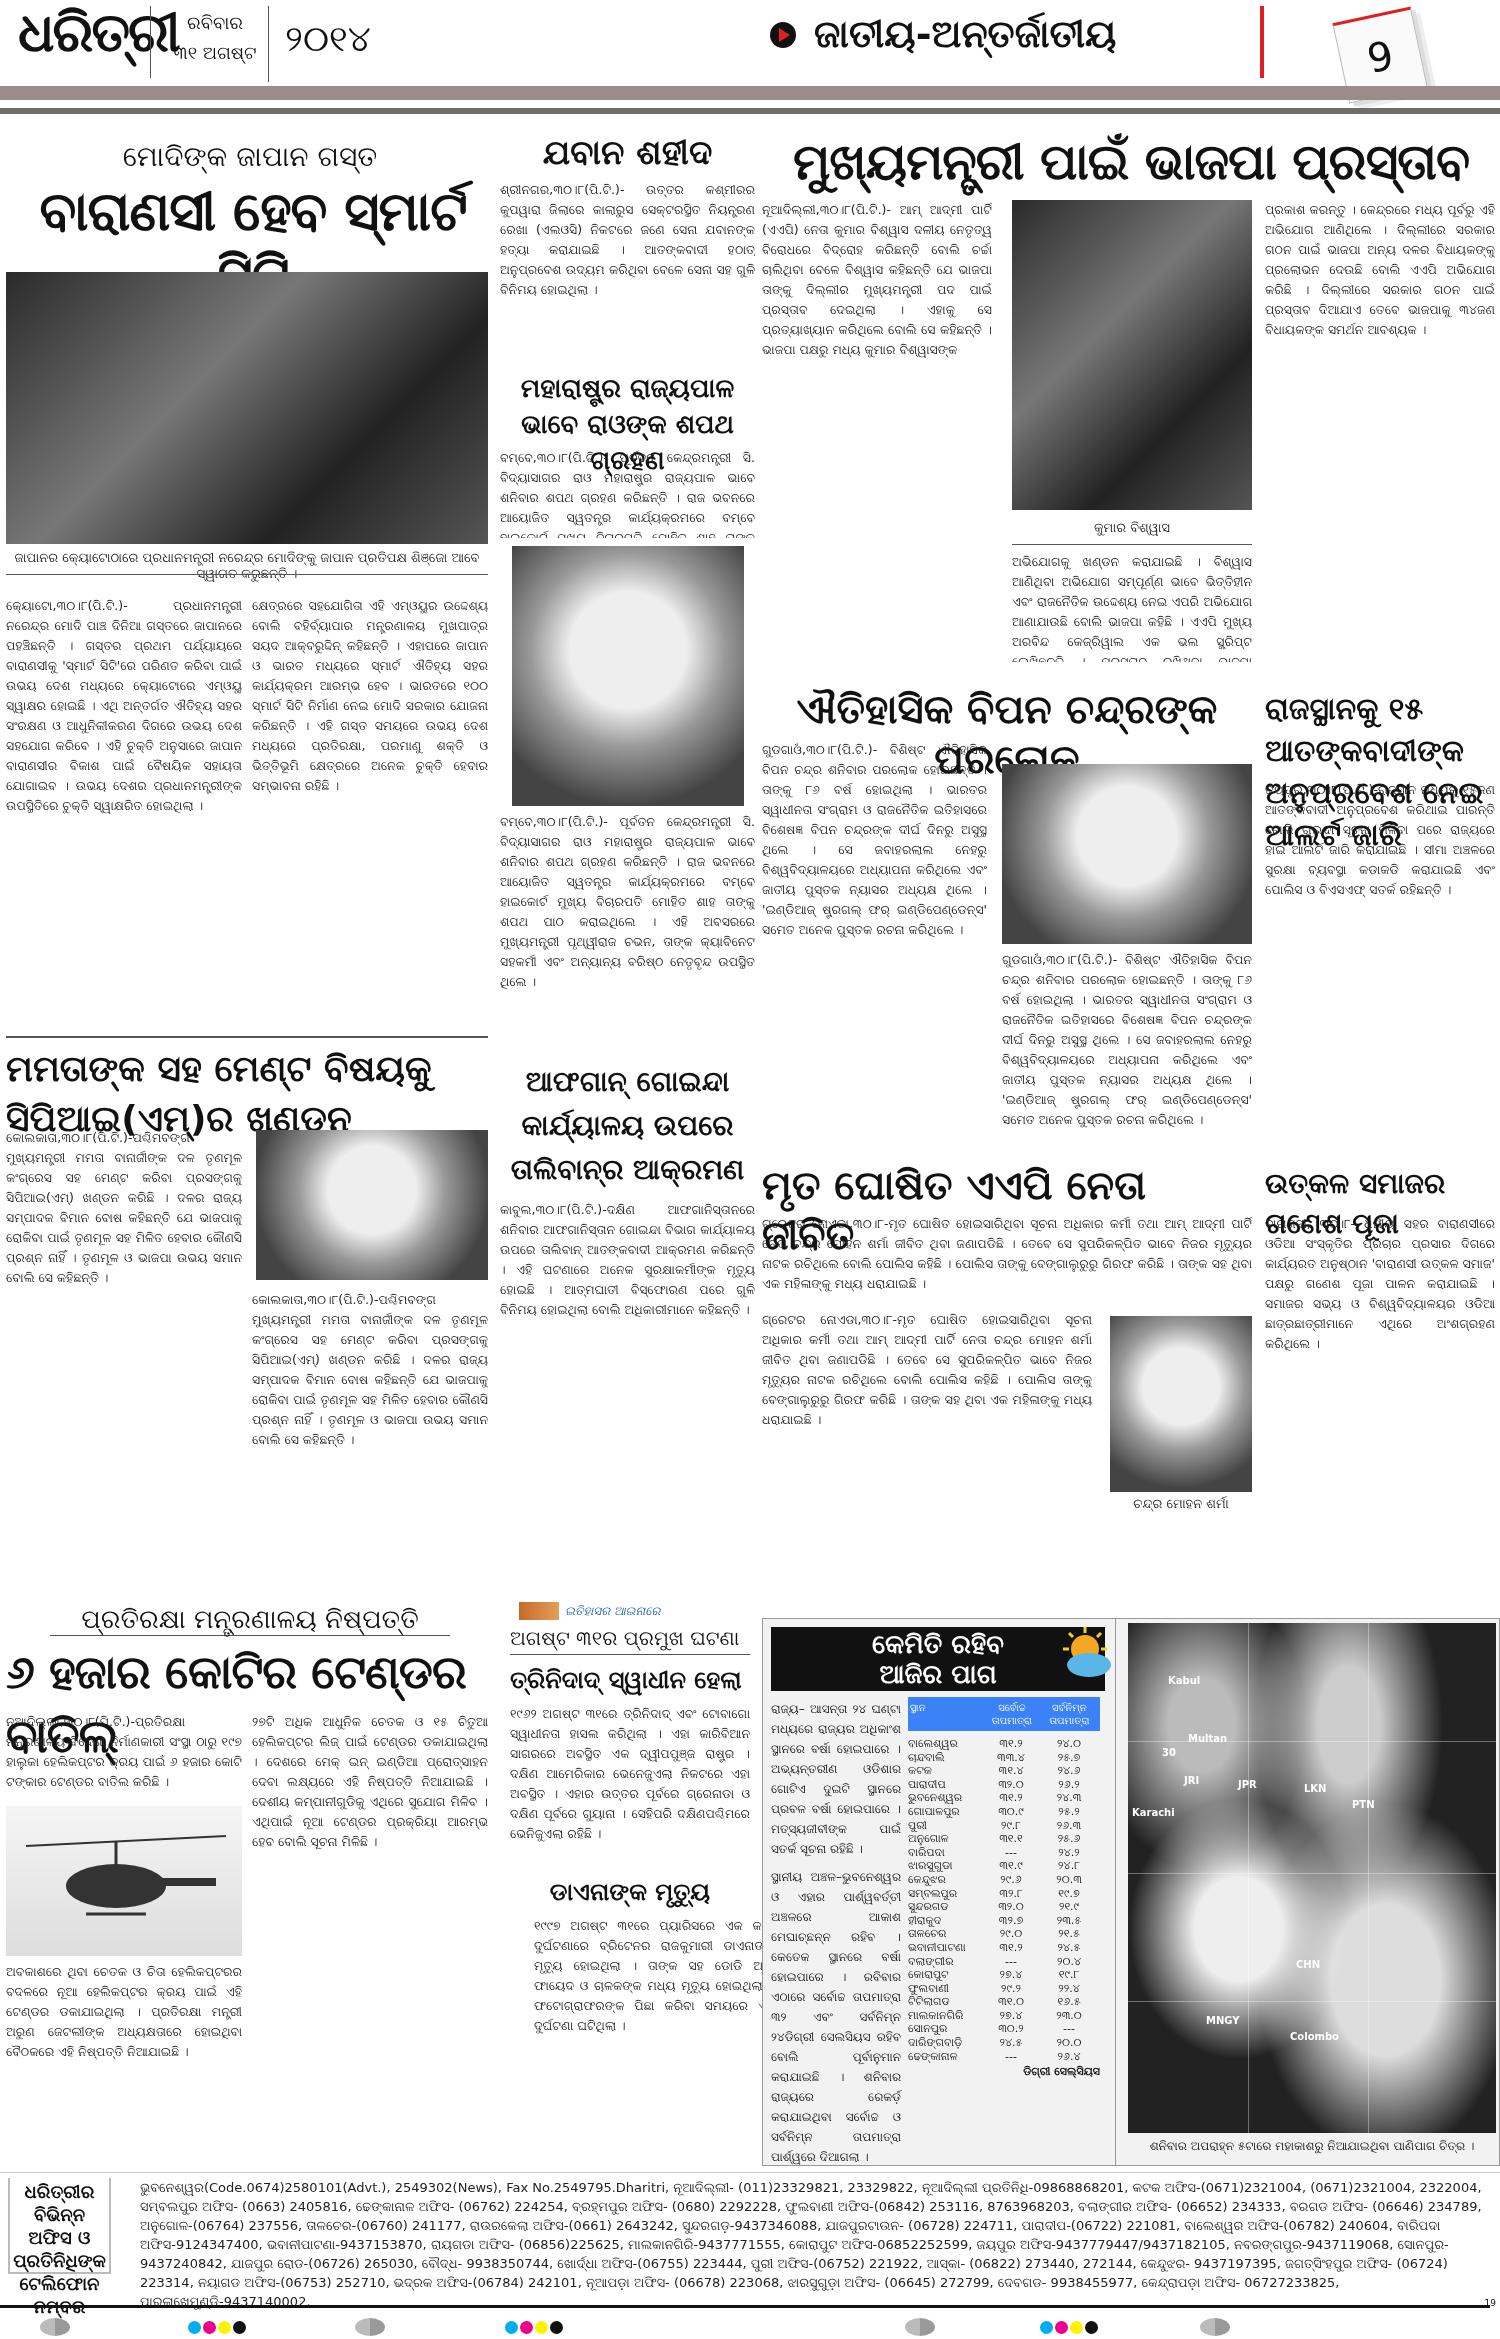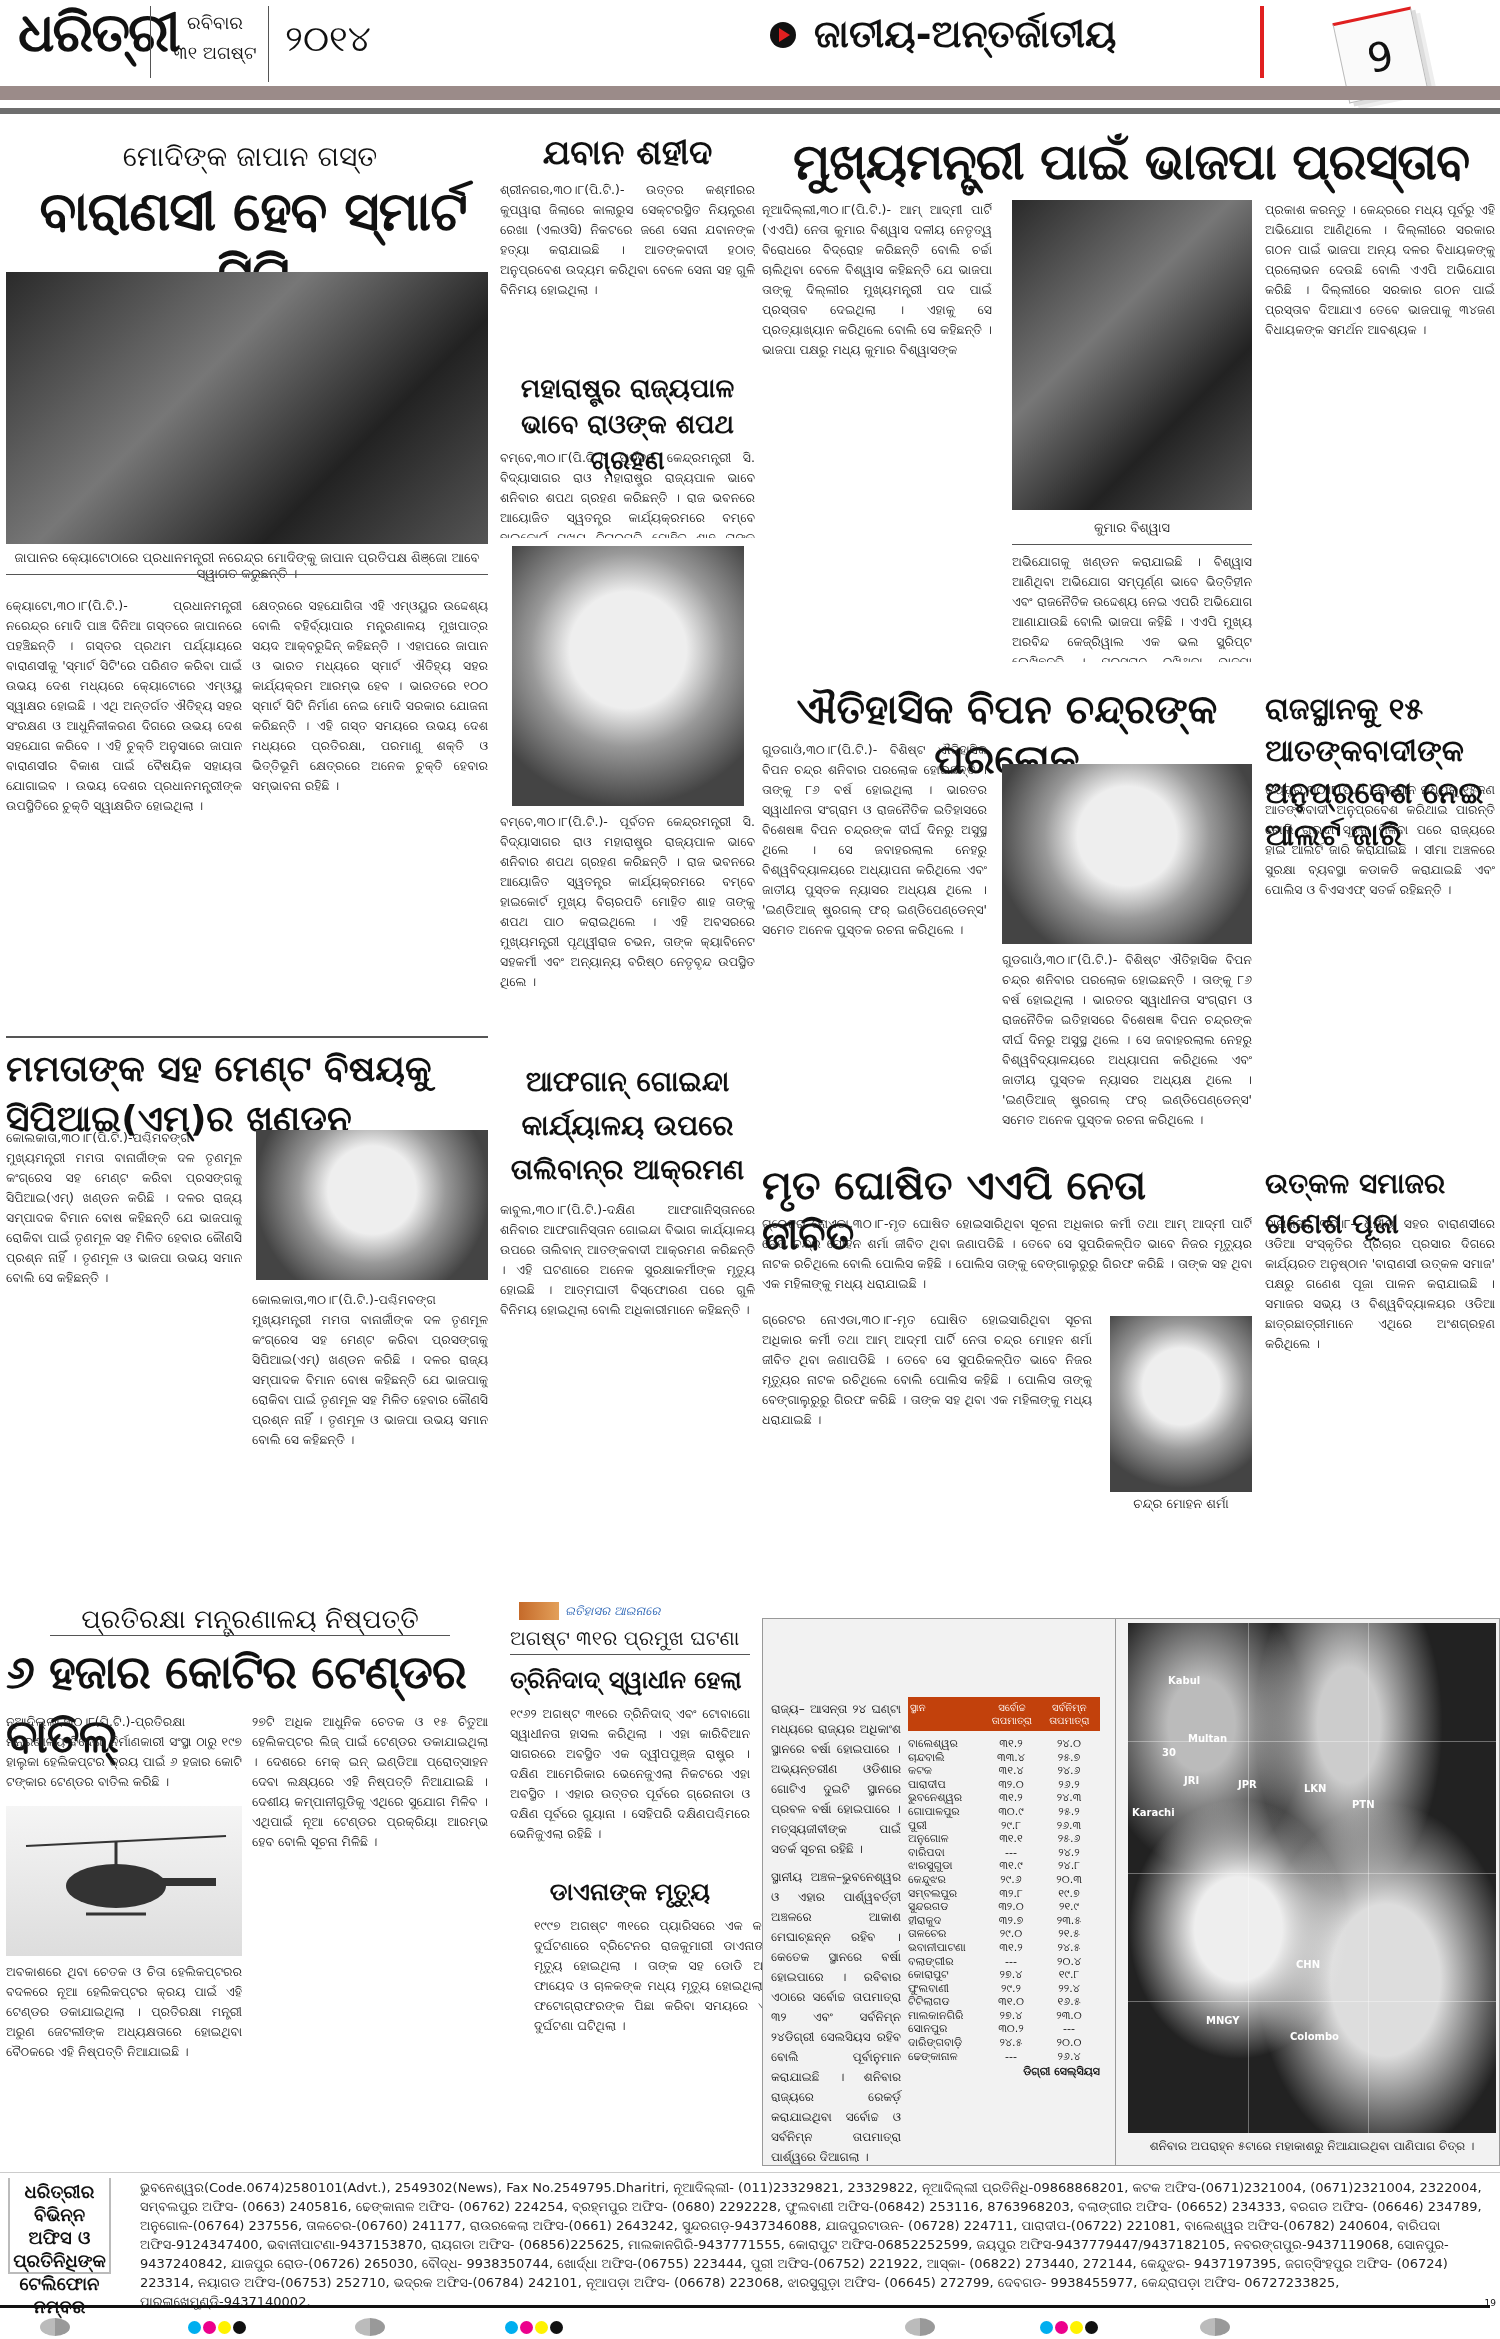--- a/index.html
+++ b/index.html
@@ -22,21 +22,21 @@
   .hl-l { font-size: 40px; font-weight: bold; line-height: 50px; }
   .hl-m { font-size: 30px; font-weight: bold; line-height: 40px; }
   .photo { background: linear-gradient(135deg,#2a2a2a,#777 40%,#222 70%,#555); }
   .photo-light { background: radial-gradient(circle at 50% 40%, #eee 0 30%, #999 50%, #444 80%); }
   .caption { font-size: 13px; text-align: center; color: #222; }
   .rule { height: 2px; background: #555; }
   .weather-box { left: 762px; top: 1618px; width: 370px; height: 548px; border: 1px solid #999; background: #f2f2f2; }
   .weather-head { position: absolute; left: 8px; top: 8px; width: 334px; height: 64px; background: #111; color: #fff; font-size: 26px; font-weight: bold; text-align: center; line-height: 30px; padding-top: 2px; }
   .sun-icon { position: absolute; right: -10px; top: -2px; width: 60px; height: 60px; }
   .wtable { position: absolute; left: 145px; top: 78px; width: 192px; font-size: 11px; }
-  .wtable .hdr { display: flex; background: #c2410c; color: #fff; font-size: 10px; padding: 4px 2px; line-height: 13px; }
+  .wtable .hdr { display: flex; background: #3b82f6; color: #fff; font-size: 10px; padding: 4px 2px; line-height: 13px; }
   .wtable .row { display: flex; line-height: 13.6px; }
   .wtable .c1 { width: 74px; }
   .wtable .c2 { width: 58px; text-align: center; }
   .wtable .c3 { width: 58px; text-align: center; }
   .wtext { position: absolute; left: 8px; top: 80px; width: 130px; font-size: 12px; line-height: 20px; text-align: justify; }
   .sat-box { left: 1115px; top: 1618px; width: 385px; height: 548px; border: 1px solid #999; background: #f2f2f2; }
   .sat-img { position: absolute; left: 12px; top: 4px; width: 368px; height: 510px; background:
     radial-gradient(ellipse at 30% 60%, #eee 0 12%, transparent 30%),
     radial-gradient(ellipse at 70% 70%, #ddd 0 15%, transparent 35%),
     radial-gradient(ellipse at 60% 20%, #ccc 0 10%, transparent 30%),
@@ -143,20 +143,35 @@
   <span style="width:40px;height:18px;background:linear-gradient(90deg,#c56a2a,#e3a05a);display:inline-block;"></span>
   <span style="font-size:12px;color:#2a64b5;font-style:italic;">ଇତିହାସର ଆଇନାରେ</span>
 </div>
 <div class="abs" style="left:510px;top:1626px;width:240px;font-size:20px;border-bottom:1px solid #555;padding-bottom:4px;">ଅଗଷ୍ଟ ୩୧ର ପ୍ରମୁଖ ଘଟଣା</div>
 <div class="abs hl-m" style="left:510px;top:1660px;width:240px;font-size:24px;">ତ୍ରିନିଦାଦ୍ ସ୍ୱାଧୀନ ହେଲା</div>
 <div class="abs col-text" style="left:510px;top:1704px;width:240px;height:160px;overflow:hidden;">୧୯୬୨ ଅଗଷ୍ଟ ୩୧ରେ ତ୍ରିନିଦାଦ୍ ଏବଂ ଟୋବାଗୋ ସ୍ୱାଧୀନତା ହାସଲ କରିଥିଲା । ଏହା କାରିବିଆନ ସାଗରରେ ଅବସ୍ଥିତ ଏକ ଦ୍ୱୀପପୁଞ୍ଜ ରାଷ୍ଟ୍ର । ଦକ୍ଷିଣ ଆମେରିକାର ଭେନେଜୁଏଲା ନିକଟରେ ଏହା ଅବସ୍ଥିତ । ଏହାର ଉତ୍ତର ପୂର୍ବରେ ଗ୍ରେନାଡା ଓ ଦକ୍ଷିଣ ପୂର୍ବରେ ଗୁୟାନା । ସେହିପରି ଦକ୍ଷିଣପଶ୍ଚିମରେ ଭେନିଜୁଏଲା ରହିଛି ।</div>
 <div class="abs hl-m" style="left:510px;top:1872px;width:240px;font-size:24px;text-align:center;">ଡାଏନାଙ୍କ ମୃତ୍ୟୁ</div>
 <div class="abs col-text" style="left:510px;top:1916px;width:240px;height:250px;overflow:hidden;margin-left:24px;">୧୯୯୭ ଅଗଷ୍ଟ ୩୧ରେ ପ୍ୟାରିସରେ ଏକ କାର ଦୁର୍ଘଟଣାରେ ବ୍ରିଟେନର ରାଜକୁମାରୀ ଡାଏନାଙ୍କ ମୃତ୍ୟୁ ହୋଇଥିଲା । ତାଙ୍କ ସହ ଡୋଡି ଅଲ୍ ଫାୟେଦ ଓ ଚାଳକଙ୍କ ମଧ୍ୟ ମୃତ୍ୟୁ ହୋଇଥିଲା । ଫଟୋଗ୍ରାଫରଙ୍କ ପିଛା କରିବା ସମୟରେ ଏହି ଦୁର୍ଘଟଣା ଘଟିଥିଲା ।</div>
 
 <div class="abs weather-box">
+  <div class="weather-head">
+    <div>କେମିତି ରହିବ</div>
+    <div>ଆଜିର ପାଗ</div>
+    <svg class="sun-icon" viewBox="0 0 60 60">
+      <circle cx="30" cy="24" r="14" fill="#f5a623"></circle>
+      <g stroke="#f2d31b" stroke-width="3">
+        <line x1="30" y1="2" x2="30" y2="8"></line>
+          <line x1="8" y1="24" x2="14" y2="24"></line>
+        <line x1="52" y1="24" x2="46" y2="24"></line>
+          <line x1="14" y1="8" x2="18" y2="12"></line>
+        <line x1="46" y1="8" x2="42" y2="12"></line>
+      </g>
+      <ellipse cx="34" cy="40" rx="22" ry="12" fill="#5bb6e8"></ellipse>
+    </svg>
+  </div>
   <div class="wtext">
     <div style="margin-bottom:8px;">ରାଜ୍ୟ– ଆସନ୍ତା ୨୪ ଘଣ୍ଟା ମଧ୍ୟରେ ରାଜ୍ୟର ଅଧିକାଂଶ ସ୍ଥାନରେ ବର୍ଷା ହୋଇପାରେ । ଅଭ୍ୟନ୍ତରୀଣ ଓଡିଶାର ଗୋଟିଏ ଦୁଇଟି ସ୍ଥାନରେ ପ୍ରବଳ ବର୍ଷା ହୋଇପାରେ । ମତ୍ସ୍ୟଜୀବୀଙ୍କ ପାଇଁ ସତର୍କ ସୂଚନା ରହିଛି ।</div>
     <div>ସ୍ଥାନୀୟ ଅଞ୍ଚଳ–ଭୁବନେଶ୍ୱର ଓ ଏହାର ପାର୍ଶ୍ୱବର୍ତ୍ତୀ ଅଞ୍ଚଳରେ ଆକାଶ ମେଘାଚ୍ଛନ୍ନ ରହିବ । କେତେକ ସ୍ଥାନରେ ବର୍ଷା ହୋଇପାରେ । ରବିବାର ଏଠାରେ ସର୍ବୋଚ୍ଚ ତାପମାତ୍ରା ୩୨ ଏବଂ ସର୍ବନିମ୍ନ ୨୪ଡିଗ୍ରୀ ସେଲସିୟସ ରହିବ ବୋଲି ପୂର୍ବାନୁମାନ କରାଯାଇଛି । ଶନିବାର ରାଜ୍ୟରେ ରେକର୍ଡ଼ କରାଯାଇଥିବା ସର୍ବୋଚ୍ଚ ଓ ସର୍ବନିମ୍ନ ତାପମାତ୍ରା ପାର୍ଶ୍ୱରେ ଦିଆଗଲା ।</div>
   </div>
   <div class="wtable">
     <div class="hdr">
       <span class="c1">ସ୍ଥାନ</span>
       <span class="c2">ସର୍ବୋଚ୍ଚ ତାପମାତ୍ରା</span>
       <span class="c3">ସର୍ବନିମ୍ନ ତାପମାତ୍ରା</span>
     </div>

